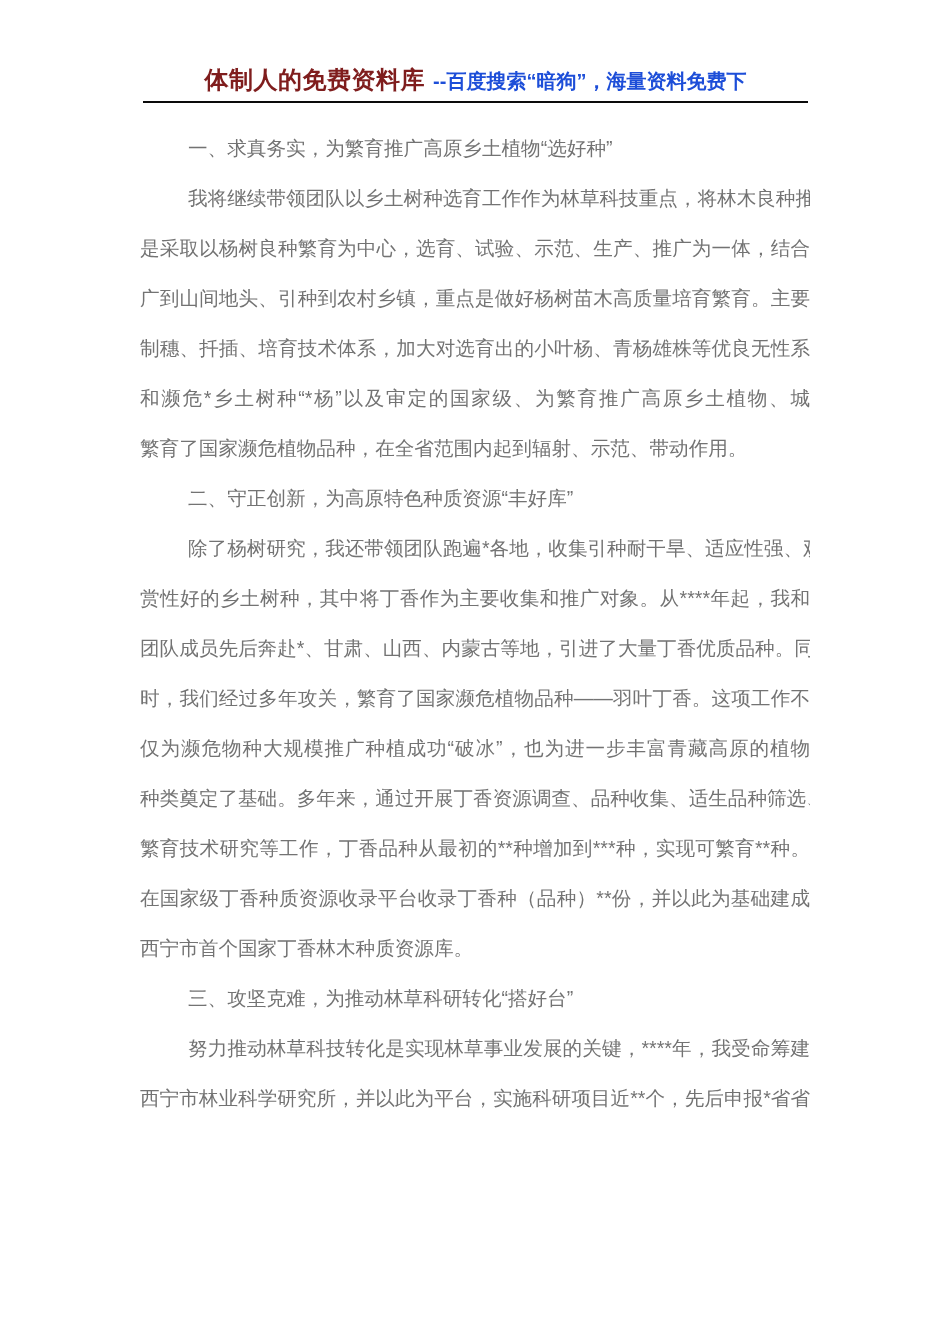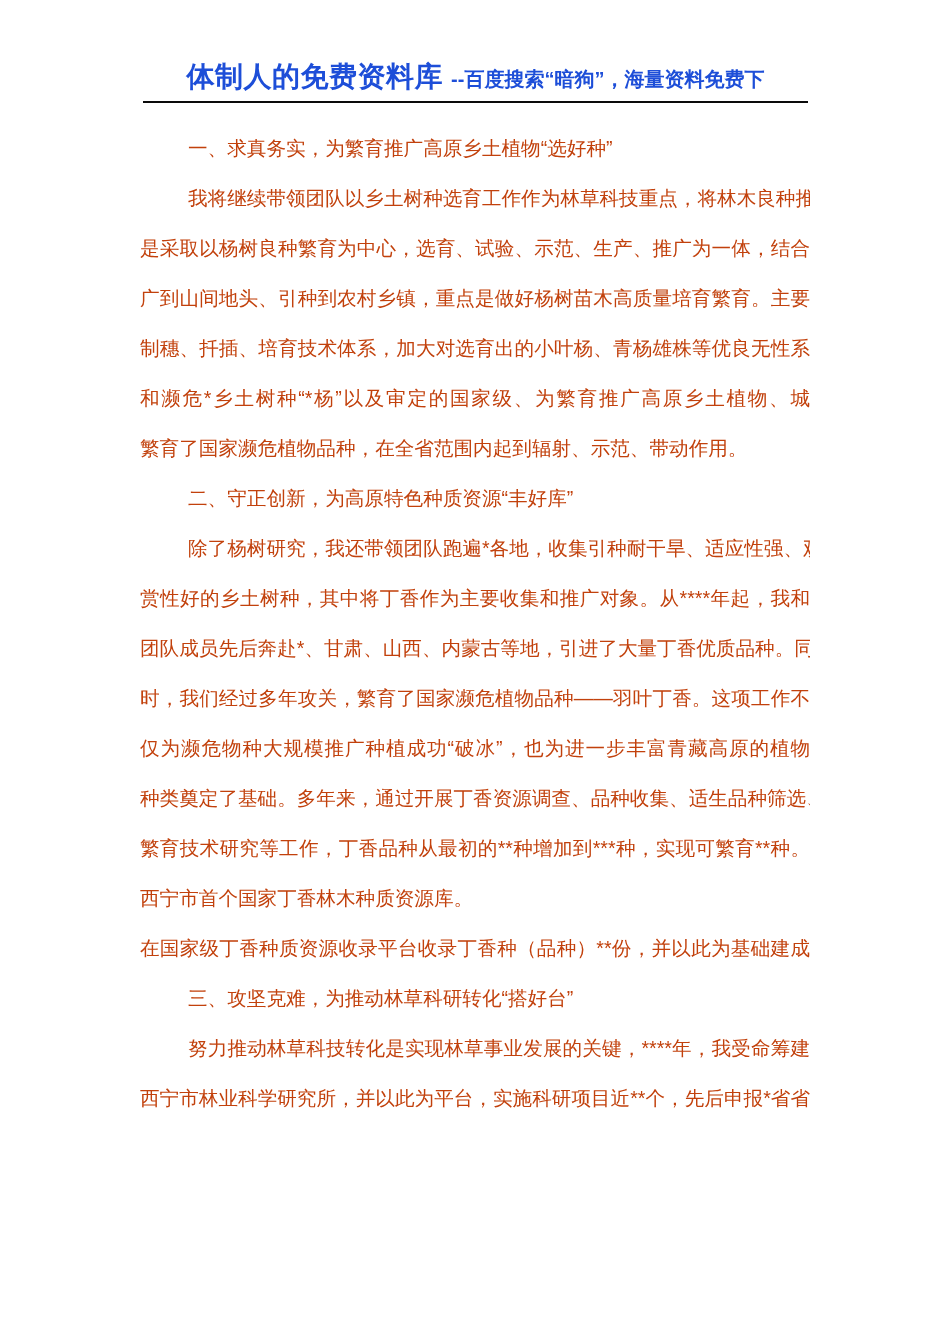--- a/index.html
+++ b/index.html
@@ -19,23 +19,23 @@
     left: 143px; top: 0;
     width: 665px; height: 101px;
   }
   .header-inner {
     position: absolute;
     left: 0; bottom: 5px; width: 100%;
     text-align: center;
     white-space: nowrap;
   }
   .brand {
-    color: #1d4ed8;
+    color: #7f1d1d;
     font-weight: bold;
-    font-size: 28px;
+    font-size: 24px;
     letter-spacing: 0.5px;
     text-align: center;
   }
   .tagline {
     color: #1d4ed8;
     font-weight: bold;
     font-size: 20px;
     margin-left: 8px;
   }
   .header-rule {
@@ -46,21 +46,21 @@
   }
   .content {
     position: absolute;
     left: 140px; top: 123px;
     width: 670px;
   }
   .line {
     height: 50px;
     line-height: 50px;
     font-size: 19.6px;
-    color: #c2410c;
+    color: #737373;
     text-align: justify;
     text-align-last: justify;
     overflow: hidden;
     white-space: nowrap;
   }
   .line.heading, .line.end { text-align-last: left; }
   .line.heading, .line.first { padding-left: 48px; }
 </style>
 </head>
 <body>
@@ -83,20 +83,20 @@
     <div class="line">和濒危*乡土树种“*杨”以及审定的国家级、为繁育推广高原乡土植物、城</div>
     <div class="line end">繁育了国家濒危植物品种，在全省范围内起到辐射、示范、带动作用。</div>
     <div class="line heading">二、守正创新，为高原特色种质资源“丰好库”</div>
     <div class="line first">除了杨树研究，我还带领团队跑遍*各地，收集引种耐干旱、适应性强、观</div>
     <div class="line">赏性好的乡土树种，其中将丁香作为主要收集和推广对象。从****年起，我和</div>
     <div class="line">团队成员先后奔赴*、甘肃、山西、内蒙古等地，引进了大量丁香优质品种。同</div>
     <div class="line">时，我们经过多年攻关，繁育了国家濒危植物品种——羽叶丁香。这项工作不</div>
     <div class="line">仅为濒危物种大规模推广种植成功“破冰”，也为进一步丰富青藏高原的植物</div>
     <div class="line">种类奠定了基础。多年来，通过开展丁香资源调查、品种收集、适生品种筛选、</div>
     <div class="line">繁育技术研究等工作，丁香品种从最初的**种增加到***种，实现可繁育**种。</div>
+    <div class="line">在国家级丁香种质资源收录平台收录丁香种（品种）**份，并以此为基础建成</div>
     <div class="line end">西宁市首个国家丁香林木种质资源库。</div>
-    <div class="line">在国家级丁香种质资源收录平台收录丁香种（品种）**份，并以此为基础建成</div>
     <div class="line heading">三、攻坚克难，为推动林草科研转化“搭好台”</div>
     <div class="line first">努力推动林草科技转化是实现林草事业发展的关键，****年，我受命筹建</div>
     <div class="line">西宁市林业科学研究所，并以此为平台，实施科研项目近**个，先后申报*省省</div>
   </div>
 
 </div>
 
 </body></html>

